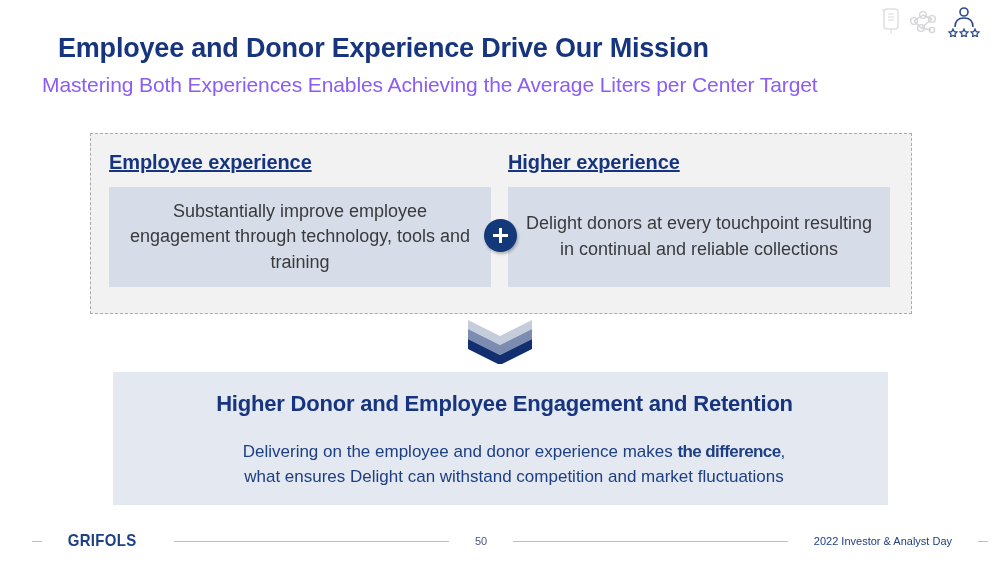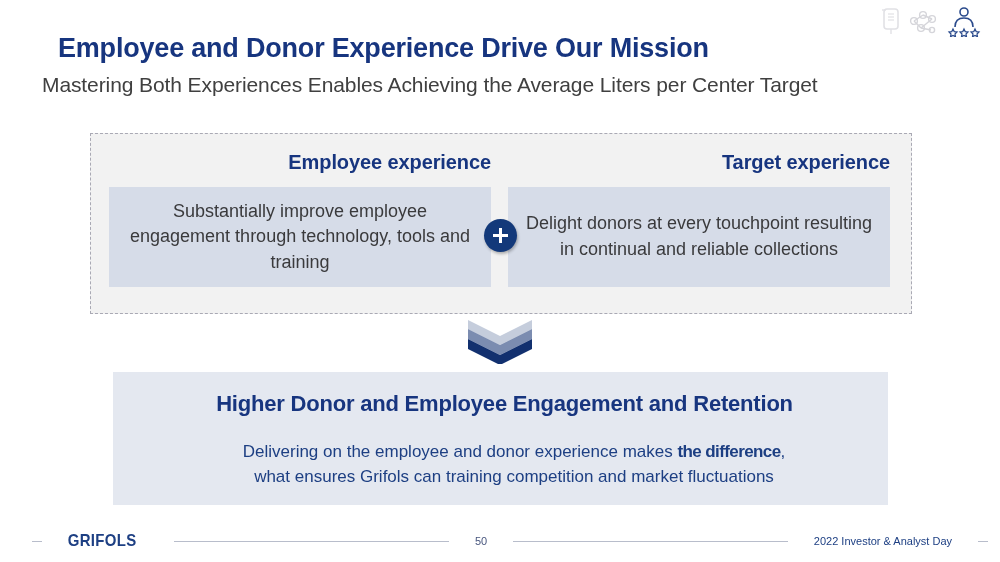--- a/index.html
+++ b/index.html
@@ -40,21 +40,21 @@
     color: #17357f;
     letter-spacing: -0.2px;
     white-space: nowrap;
   }
   .subtitle {
     position: absolute;
     left: 42px;
     top: 73px;
     font-size: 21px;
     font-weight: normal;
-    color: #404040;
+    color: #8b5cf6;
     letter-spacing: -0.1px;
     white-space: nowrap;
   }
 
   
   .experience-wrap {
     position: absolute;
     left: 90px;
     top: 133px;
     width: 822px;
@@ -66,26 +66,27 @@
   .exp-col {
     position: absolute;
     top: 0;
     width: 382px;
     height: 100%;
   }
   .exp-col.left  { left: 18px; }
   .exp-col.right { left: 417px; }
 
   .exp-heading {
-    text-align: right;
+    text-align: left;
     font-size: 20px;
     font-weight: bold;
     color: #17357f;
     padding-top: 17px;
     letter-spacing: -0.1px;
+    text-decoration: underline;
   }
 
   .exp-body {
     margin-top: 13px;
     width: 382px;
     height: 100px;
     background: #d6dce8;
     display: flex;
     align-items: center;
     justify-content: center;
@@ -264,21 +265,21 @@
   <div class="experience-wrap">
 
     <div class="exp-col left">
       <div class="exp-heading">Employee experience</div>
       <div class="exp-body">
         <p>Substantially improve employee engagement through technology, tools and training</p>
       </div>
     </div>
 
     <div class="exp-col right">
-      <div class="exp-heading">Target experience</div>
+      <div class="exp-heading">Higher experience</div>
       <div class="exp-body">
         <p>Delight donors at every touchpoint resulting in continual and reliable collections</p>
       </div>
     </div>
 
   </div>
 
   <div class="plus-badge"></div>
 
   <div class="chevrons">
@@ -286,21 +287,21 @@
       <polygon points="0,0 32,16 64,0 64,9 32,25 0,9" fill="#c5cddc"></polygon>
       <polygon points="0,9 32,25 64,9 64,19 32,35 0,19" fill="#7b8cb0"></polygon>
       <polygon points="0,19 32,35 64,19 64,29 32,45 0,29" fill="#12306f"></polygon>
     </svg>
   </div>
 
   <div class="outcome">
     <div class="outcome-heading">Higher Donor and Employee Engagement and Retention</div>
     <div class="outcome-body">
       <span>Delivering on the employee and donor experience makes </span><span class="strong">the difference</span><span>,</span><br>
-      <span>what ensures Grifols can training competition and market fluctuations</span>
+      <span>what ensures Delight can withstand competition and market fluctuations</span>
     </div>
   </div>
 
   <div class="footer">
     <div class="rule tiny"></div>
     <div class="logo">GRIFOLS</div>
     <div class="rule"></div>
     <div class="page-num">50</div>
     <div class="rule"></div>
     <div class="event-label">2022 Investor &amp; Analyst Day</div>

